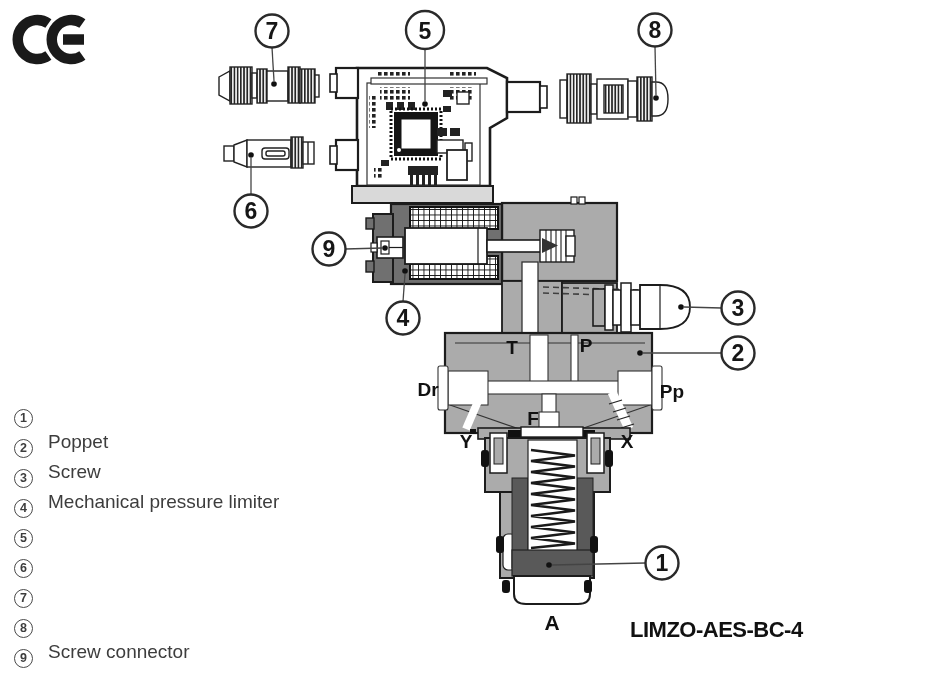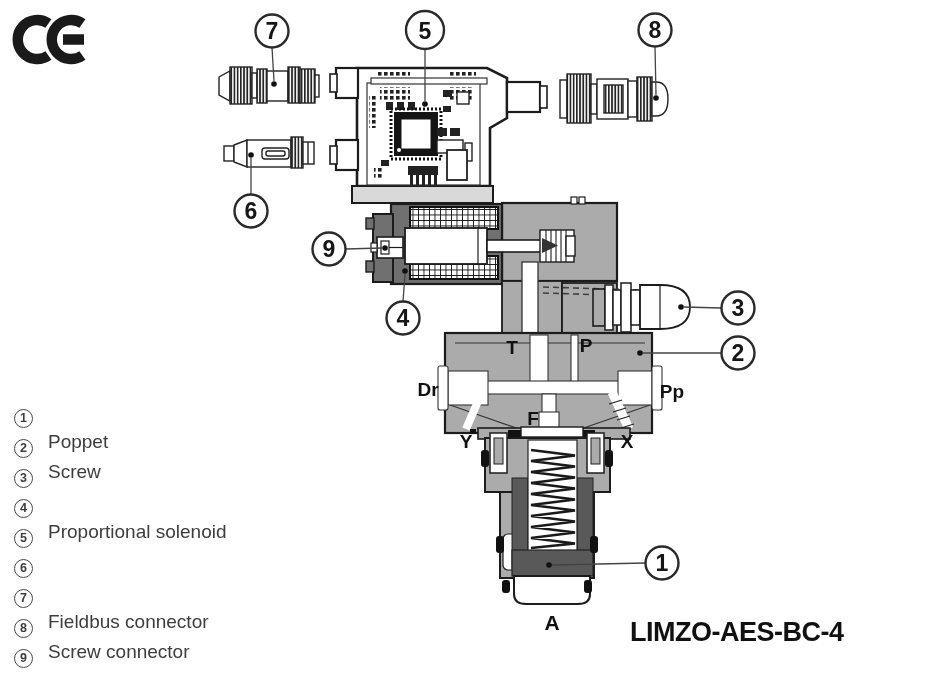--- a/index.html
+++ b/index.html
@@ -17,21 +17,21 @@
   }
   .legend li{height:30px;display:flex;align-items:center;}
   .lnum{
     width:19px;height:19px;border:1.7px solid #4a4a4a;border-radius:50%;
     display:inline-flex;align-items:center;justify-content:center;
     font-size:12.5px;font-weight:bold;color:#3d3d3d;margin-right:15px;flex:0 0 auto;
     box-sizing:border-box;line-height:1;
   }
   .ltext{white-space:nowrap;margin-top:48px;}
   #model-title{
-    position:absolute;left:630px;top:617px;font-size:27px;font-weight:bold;
+    position:absolute;left:630px;top:617px;font-size:22px;font-weight:bold;
     color:#111;letter-spacing:-0.5px;white-space:nowrap;
   }
   .sr{position:absolute;width:1px;height:1px;overflow:hidden;clip:rect(0 0 0 0);}
 </style>
 </head>
 <body>
 
 <div id="stage">
 
 <span class="sr">CE</span>
@@ -337,34 +337,33 @@
   <li>
     <span class="lnum">1</span>
     <span class="ltext">Poppet</span>
       </li>
   <li>
     <span class="lnum">2</span>
     <span class="ltext">Screw</span>
       </li>
   <li>
     <span class="lnum">3</span>
+    <span class="ltext">Mechanical pressure limiter</span>
       </li>
   <li>
     <span class="lnum">4</span>
-    <span class="ltext">Proportional solenoid</span>
       </li>
   <li>
     <span class="lnum">5</span>
       </li>
   <li>
     <span class="lnum">6</span>
       </li>
   <li>
     <span class="lnum">7</span>
-    <span class="ltext">Fieldbus connector</span>
       </li>
   <li>
     <span class="lnum">8</span>
     <span class="ltext">Screw connector</span>
       </li>
   <li>
     <span class="lnum">9</span>
       </li>
 </ul>
 

